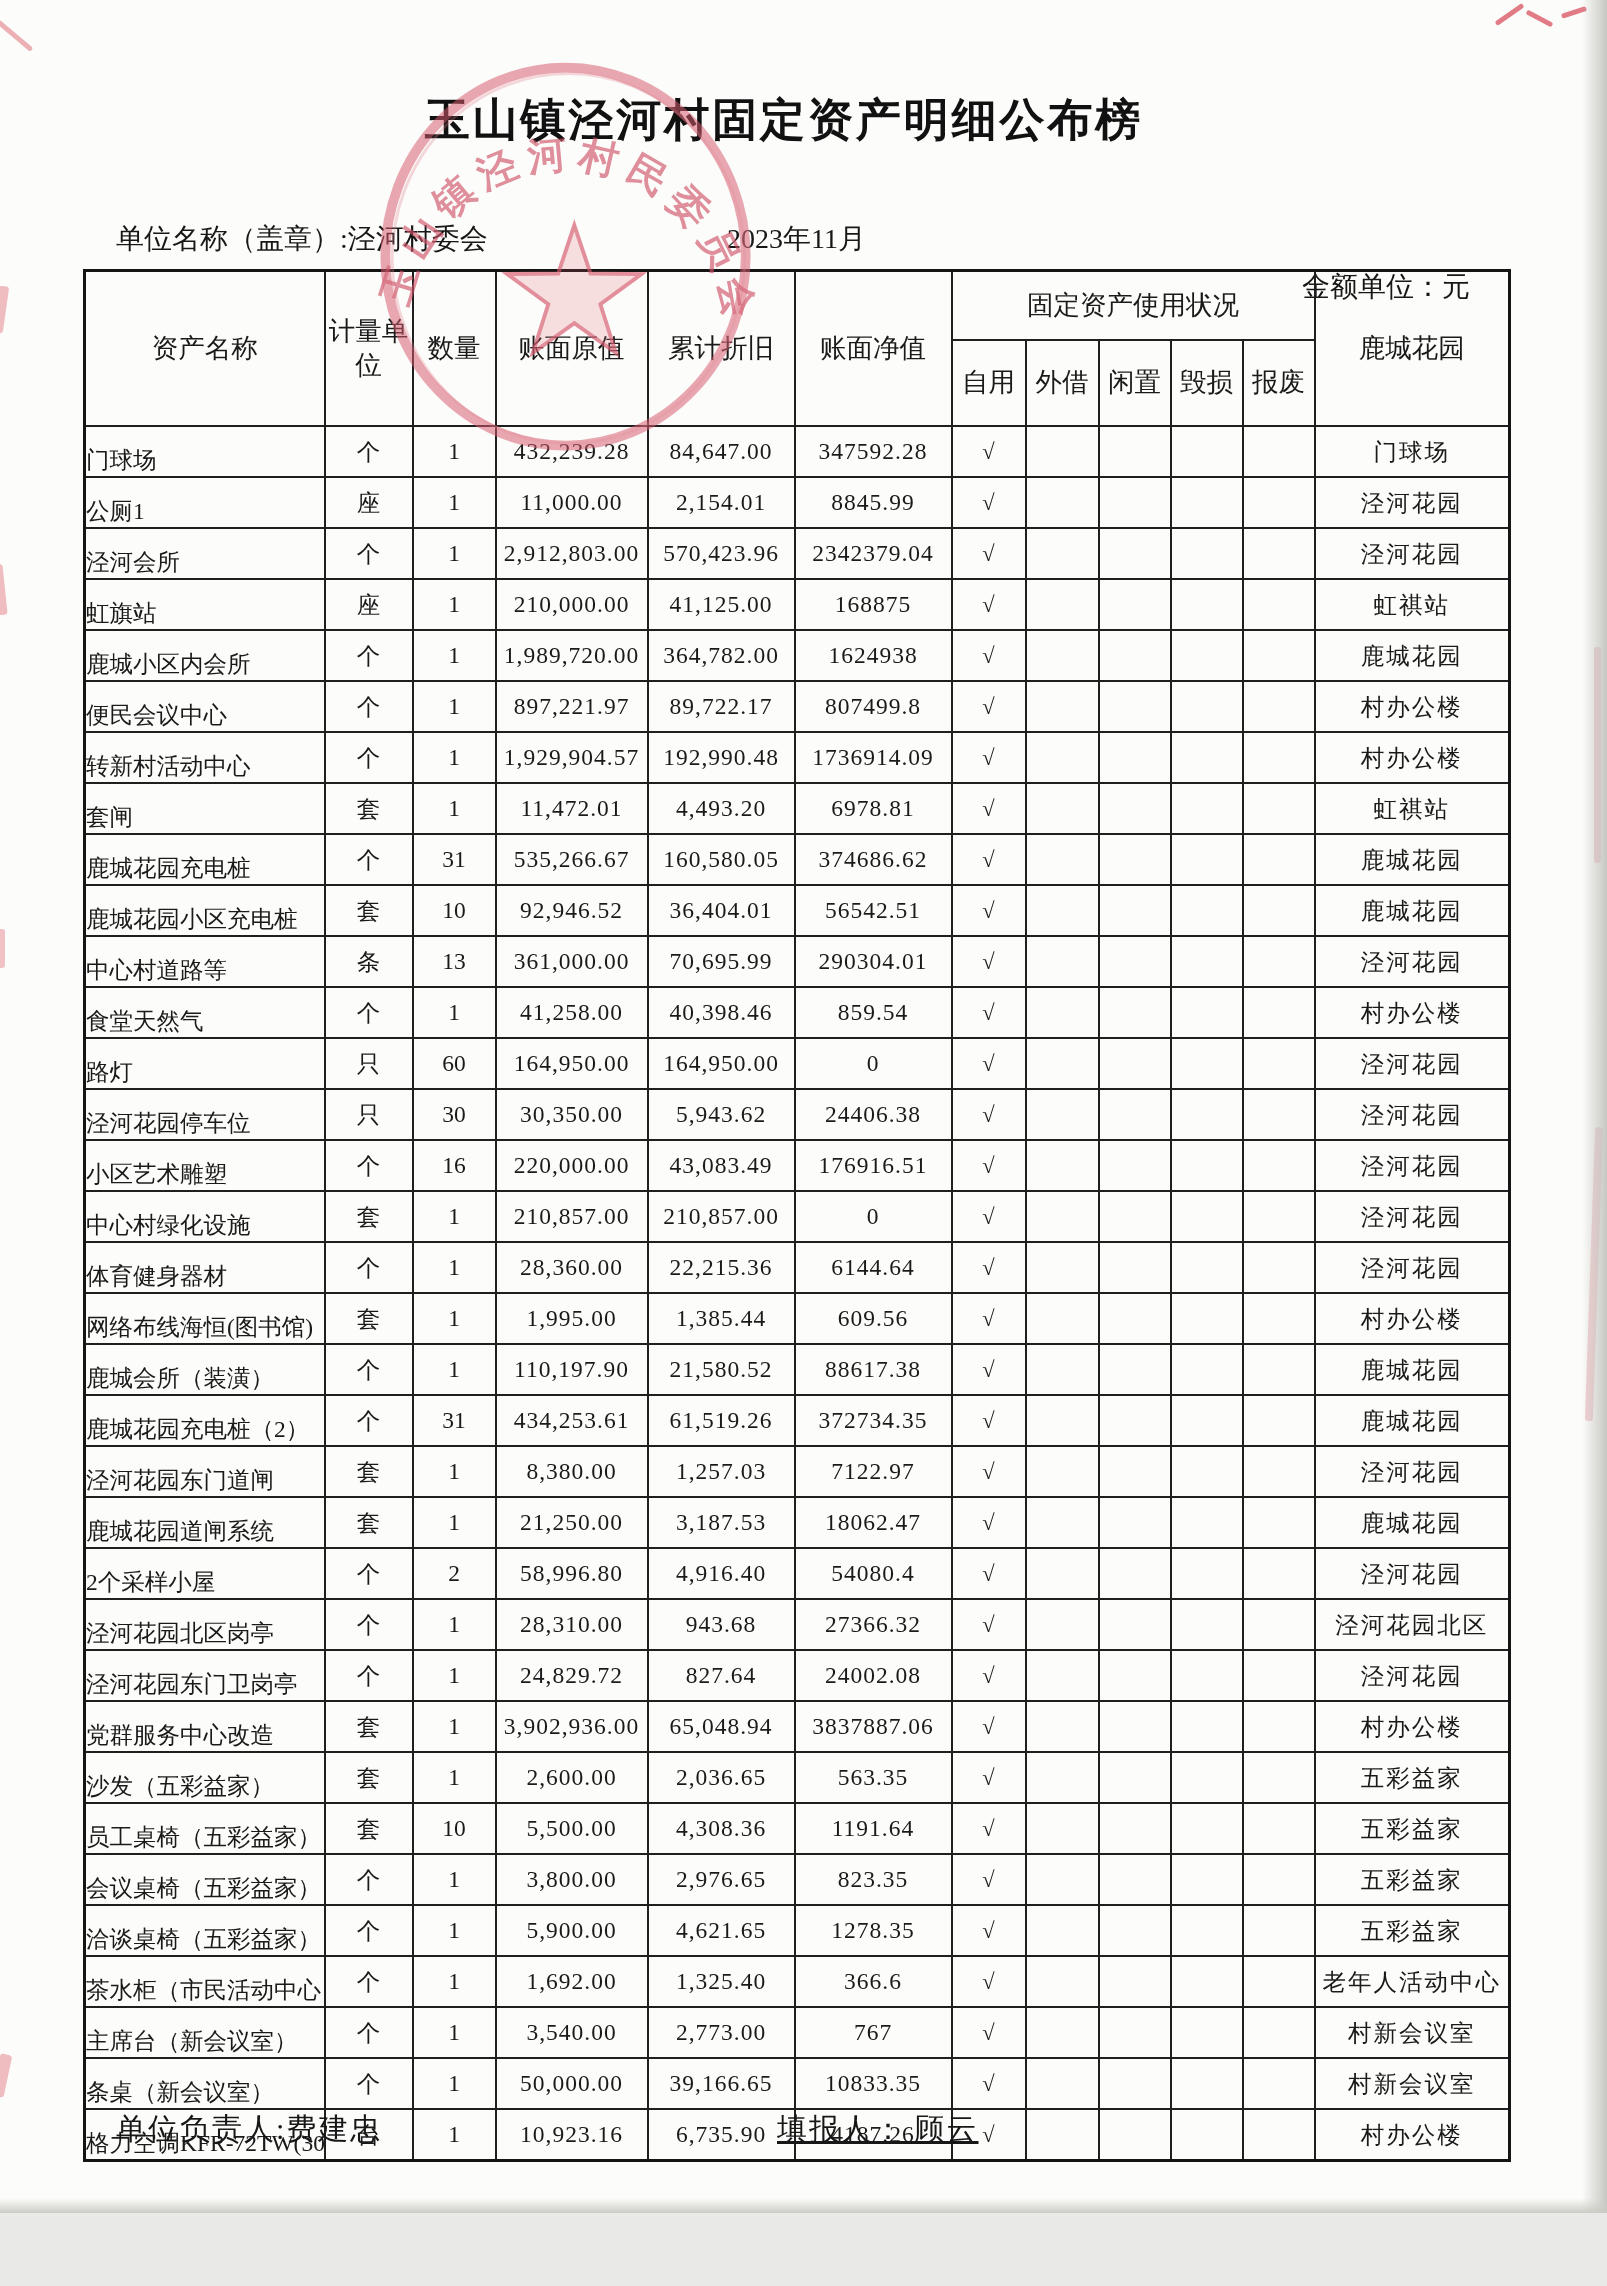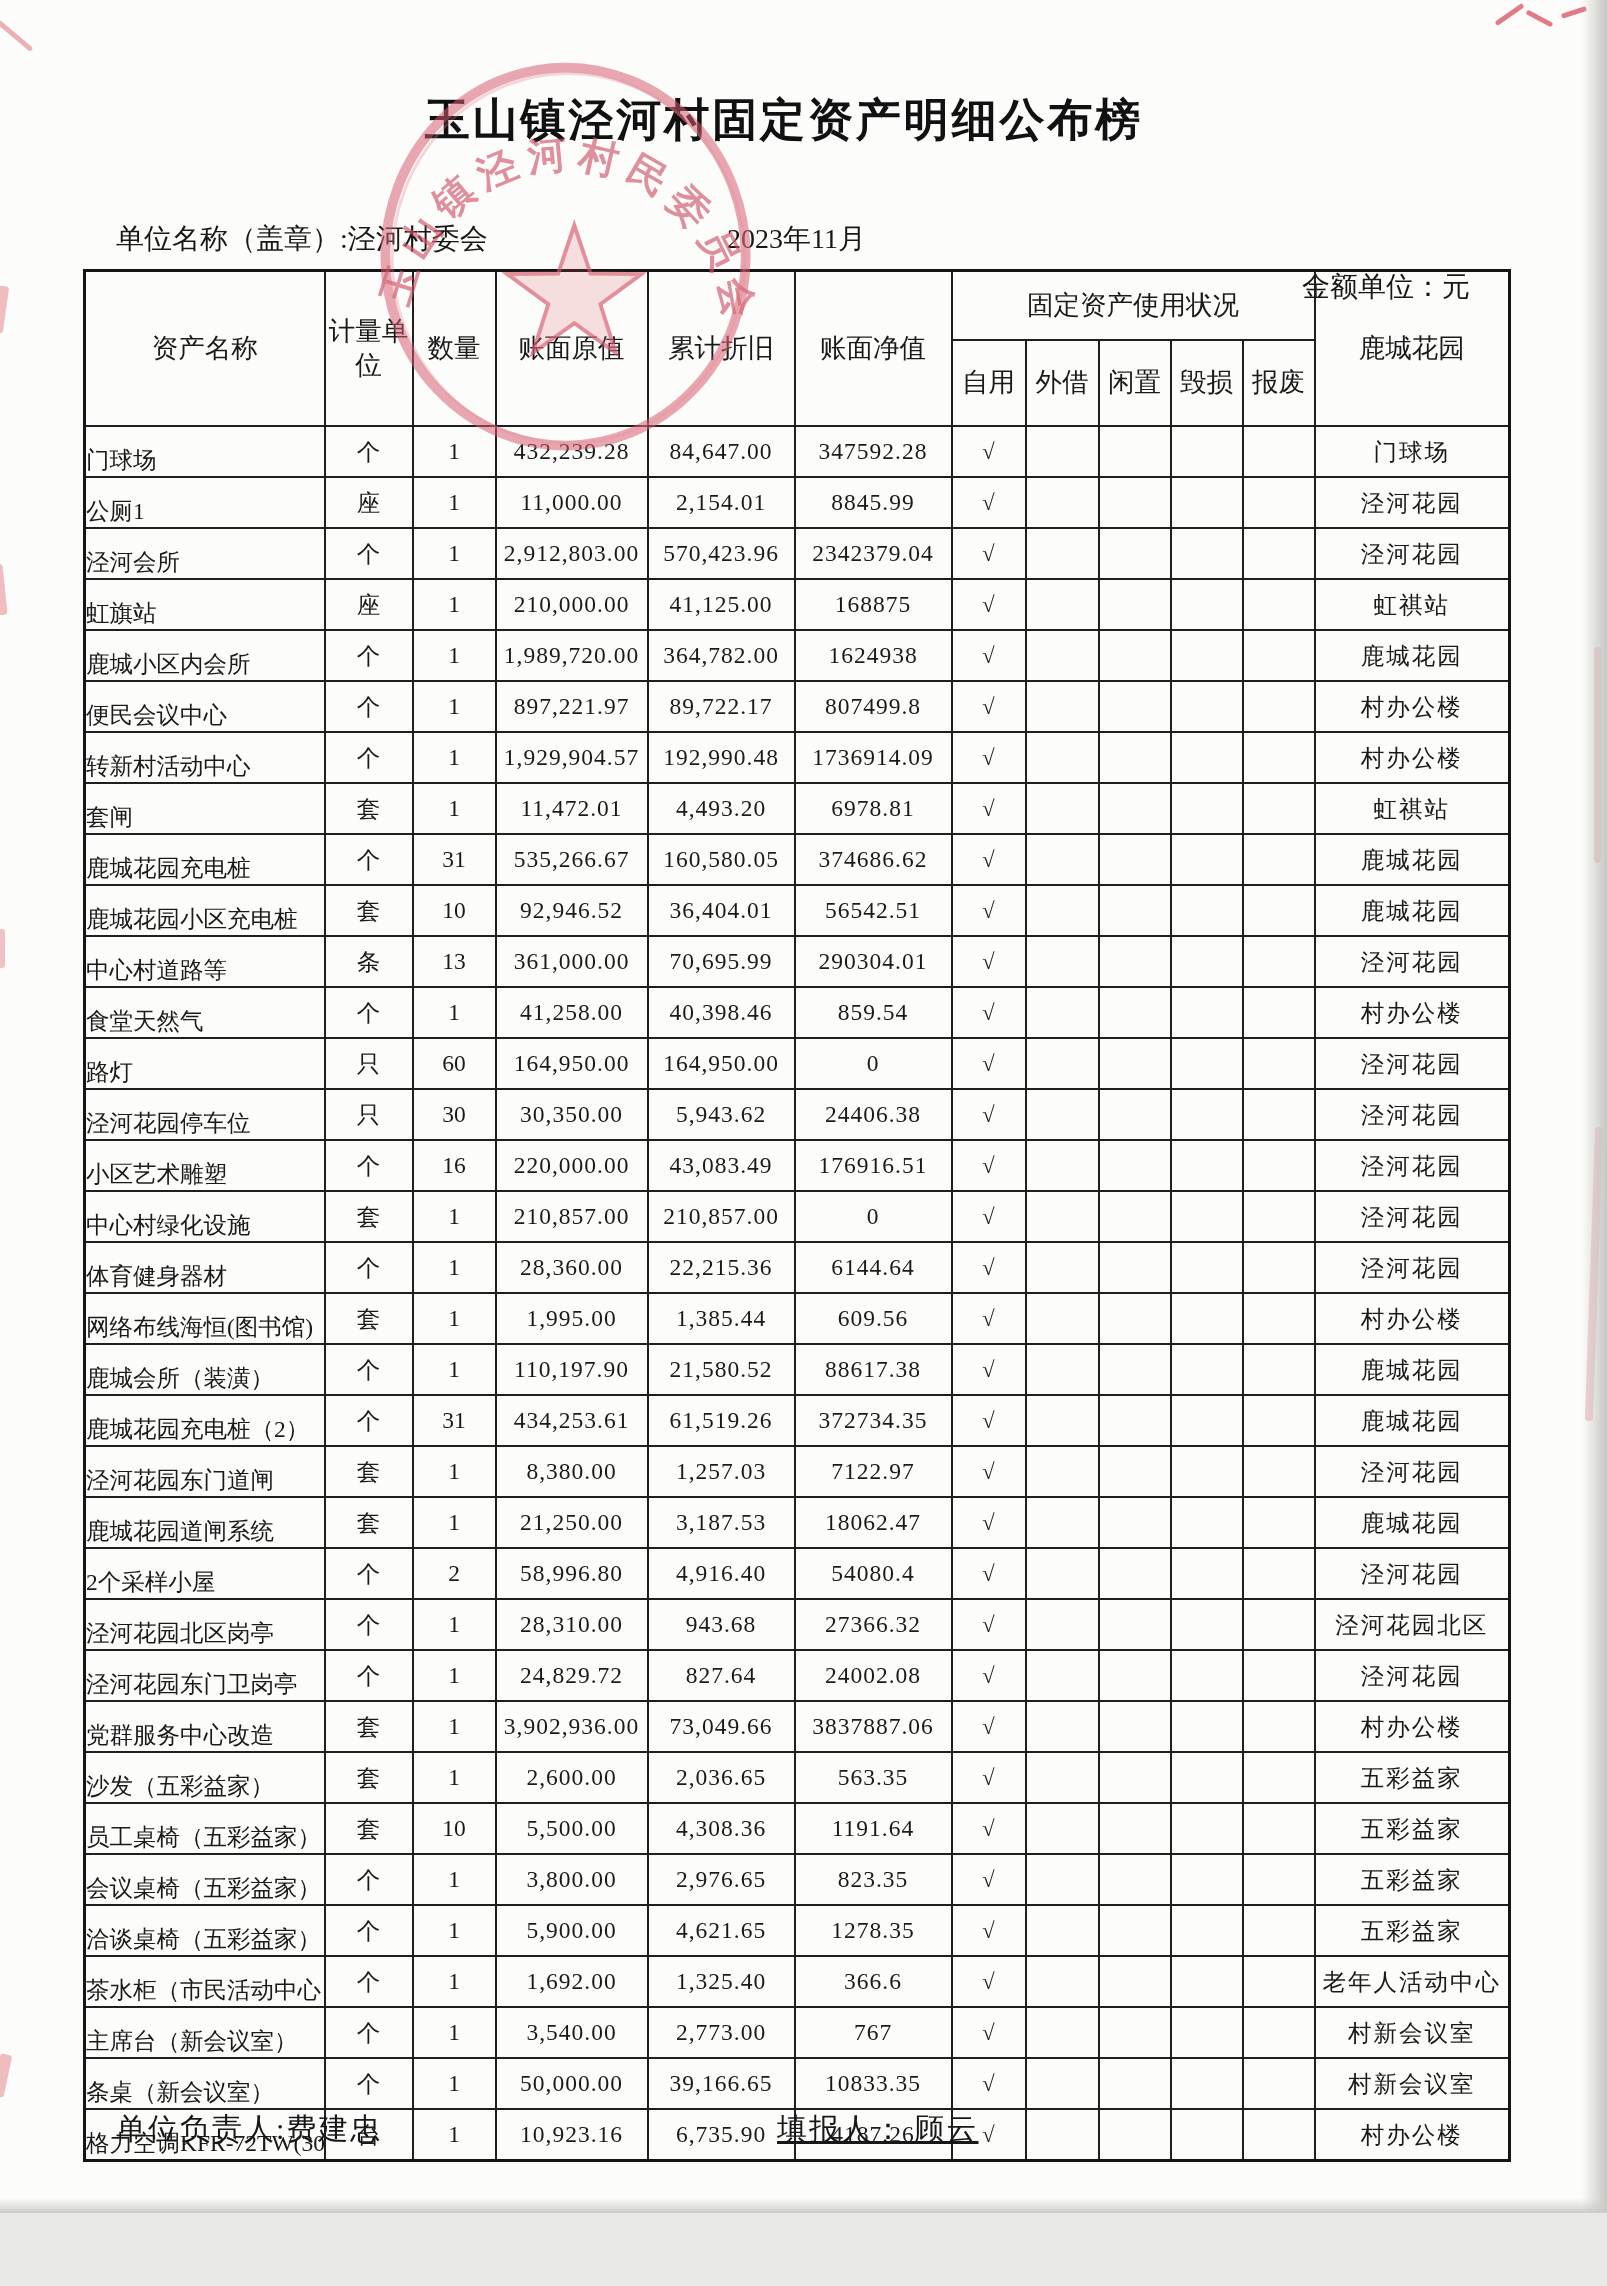--- a/index.html
+++ b/index.html
@@ -444,21 +444,21 @@
           <td class="center"></td>
           <td class="center"></td>
           <td class="center"></td>
           <td class="center loc">泾河花园</td>
         </tr>
         <tr>
           <td class="name">党群服务中心改造</td>
           <td class="center">套</td>
           <td class="center">1</td>
           <td class="num">3,902,936.00</td>
-          <td class="num">73,049.66</td>
+          <td class="num">65,048.94</td>
           <td class="num">3837887.06</td>
           <td class="center check">√</td>
           <td class="center"></td>
           <td class="center"></td>
           <td class="center"></td>
           <td class="center"></td>
           <td class="center loc">村办公楼</td>
         </tr>
         <tr>
           <td class="name">沙发（五彩益家）</td>

